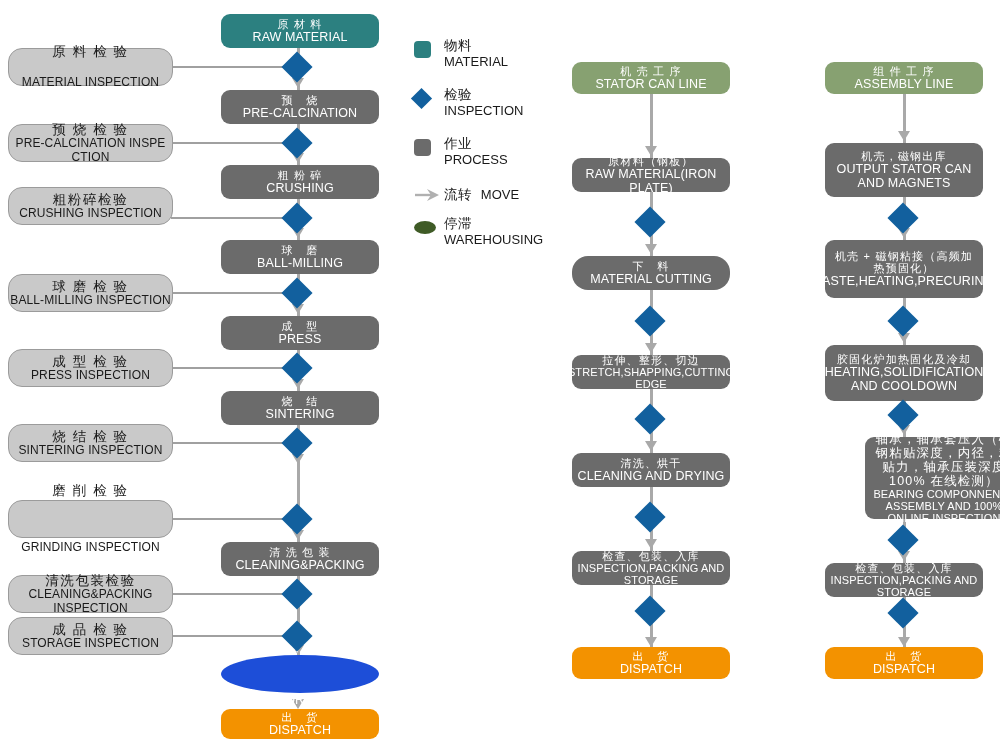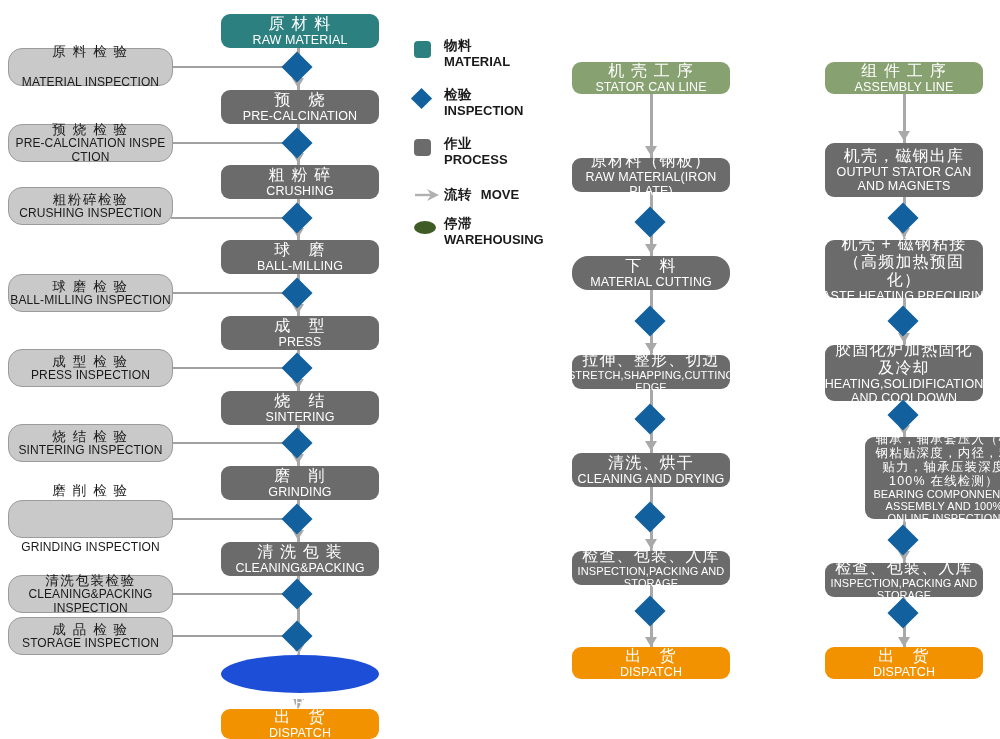--- a/index.html
+++ b/index.html
@@ -19,21 +19,21 @@
     flex-direction: column;
     align-items: center;
     justify-content: center;
     text-align: center;
     color: #ffffff;
     border-radius: 9px;
     line-height: 1.12;
     padding: 2px 4px;
     z-index: 3;
   }
-  .node .cn { font-size: 16px; letter-spacing: 1.2px; white-space: pre; }
+  .node .cn { font-size: 11px; letter-spacing: 1.2px; white-space: pre; }
   .node .en { font-size: 12.5px; letter-spacing: 0.1px; }
 
   .node.material { background: #2c8080; }
   .node.process  { background: #6b6b6b; }
   .node.header   { background: #87a171; }
   .node.dispatch { background: #f39200; }
 
   .node.storage {
     background: #1d4ed8;
     border-radius: 50%;
@@ -86,21 +86,20 @@
     z-index: 4;
   }
 
   
   #legend { position: absolute; left: 414px; top: 38px; width: 150px; z-index: 5; }
   .leg-row {
     display: flex;
     align-items: flex-start;
     margin-bottom: 11px;
     height: 38px;
-    font-weight: bold;
   }
   .leg-row.inline { height: 20px; align-items: center; }
   .leg-ico {
     width: 30px; min-width: 30px; height: 22px;
     display: flex; align-items: center; justify-content: flex-start;
   }
   .sw-square { width: 17px; height: 17px; border-radius: 4px; }
   .sw-dia { width: 15px; height: 15px; transform: rotate(45deg); }
   .sw-ell { width: 22px; height: 13px; border-radius: 50%; }
   .leg-txt { display: flex; flex-direction: column; line-height: 1.2; }
@@ -195,24 +194,20 @@
   <div class="node process" style="left:221px; top:316px; width:158px; height:34px;">
     <span class="cn">成   型</span>
     <span class="en">PRESS</span>
   </div>
 
   <div class="node process" style="left:221px; top:391px; width:158px; height:34px;">
     <span class="cn">烧   结</span>
     <span class="en">SINTERING</span>
   </div>
 
-  <div class="node process" style="left:221px; top:466px; width:158px; height:34px;">
-    <span class="cn">磨   削</span>
-    <span class="en">GRINDING</span>
-  </div>
 
   <div class="node process" style="left:221px; top:542px; width:158px; height:34px;">
     <span class="cn">清 洗 包 装</span>
     <span class="en">CLEANING&amp;PACKING</span>
   </div>
 
   <div class="node storage" style="left:221px; top:655px; width:158px; height:38px;">
     <span class="cn">成品入库</span>
     <span class="en">STORAGE</span>
   </div>

